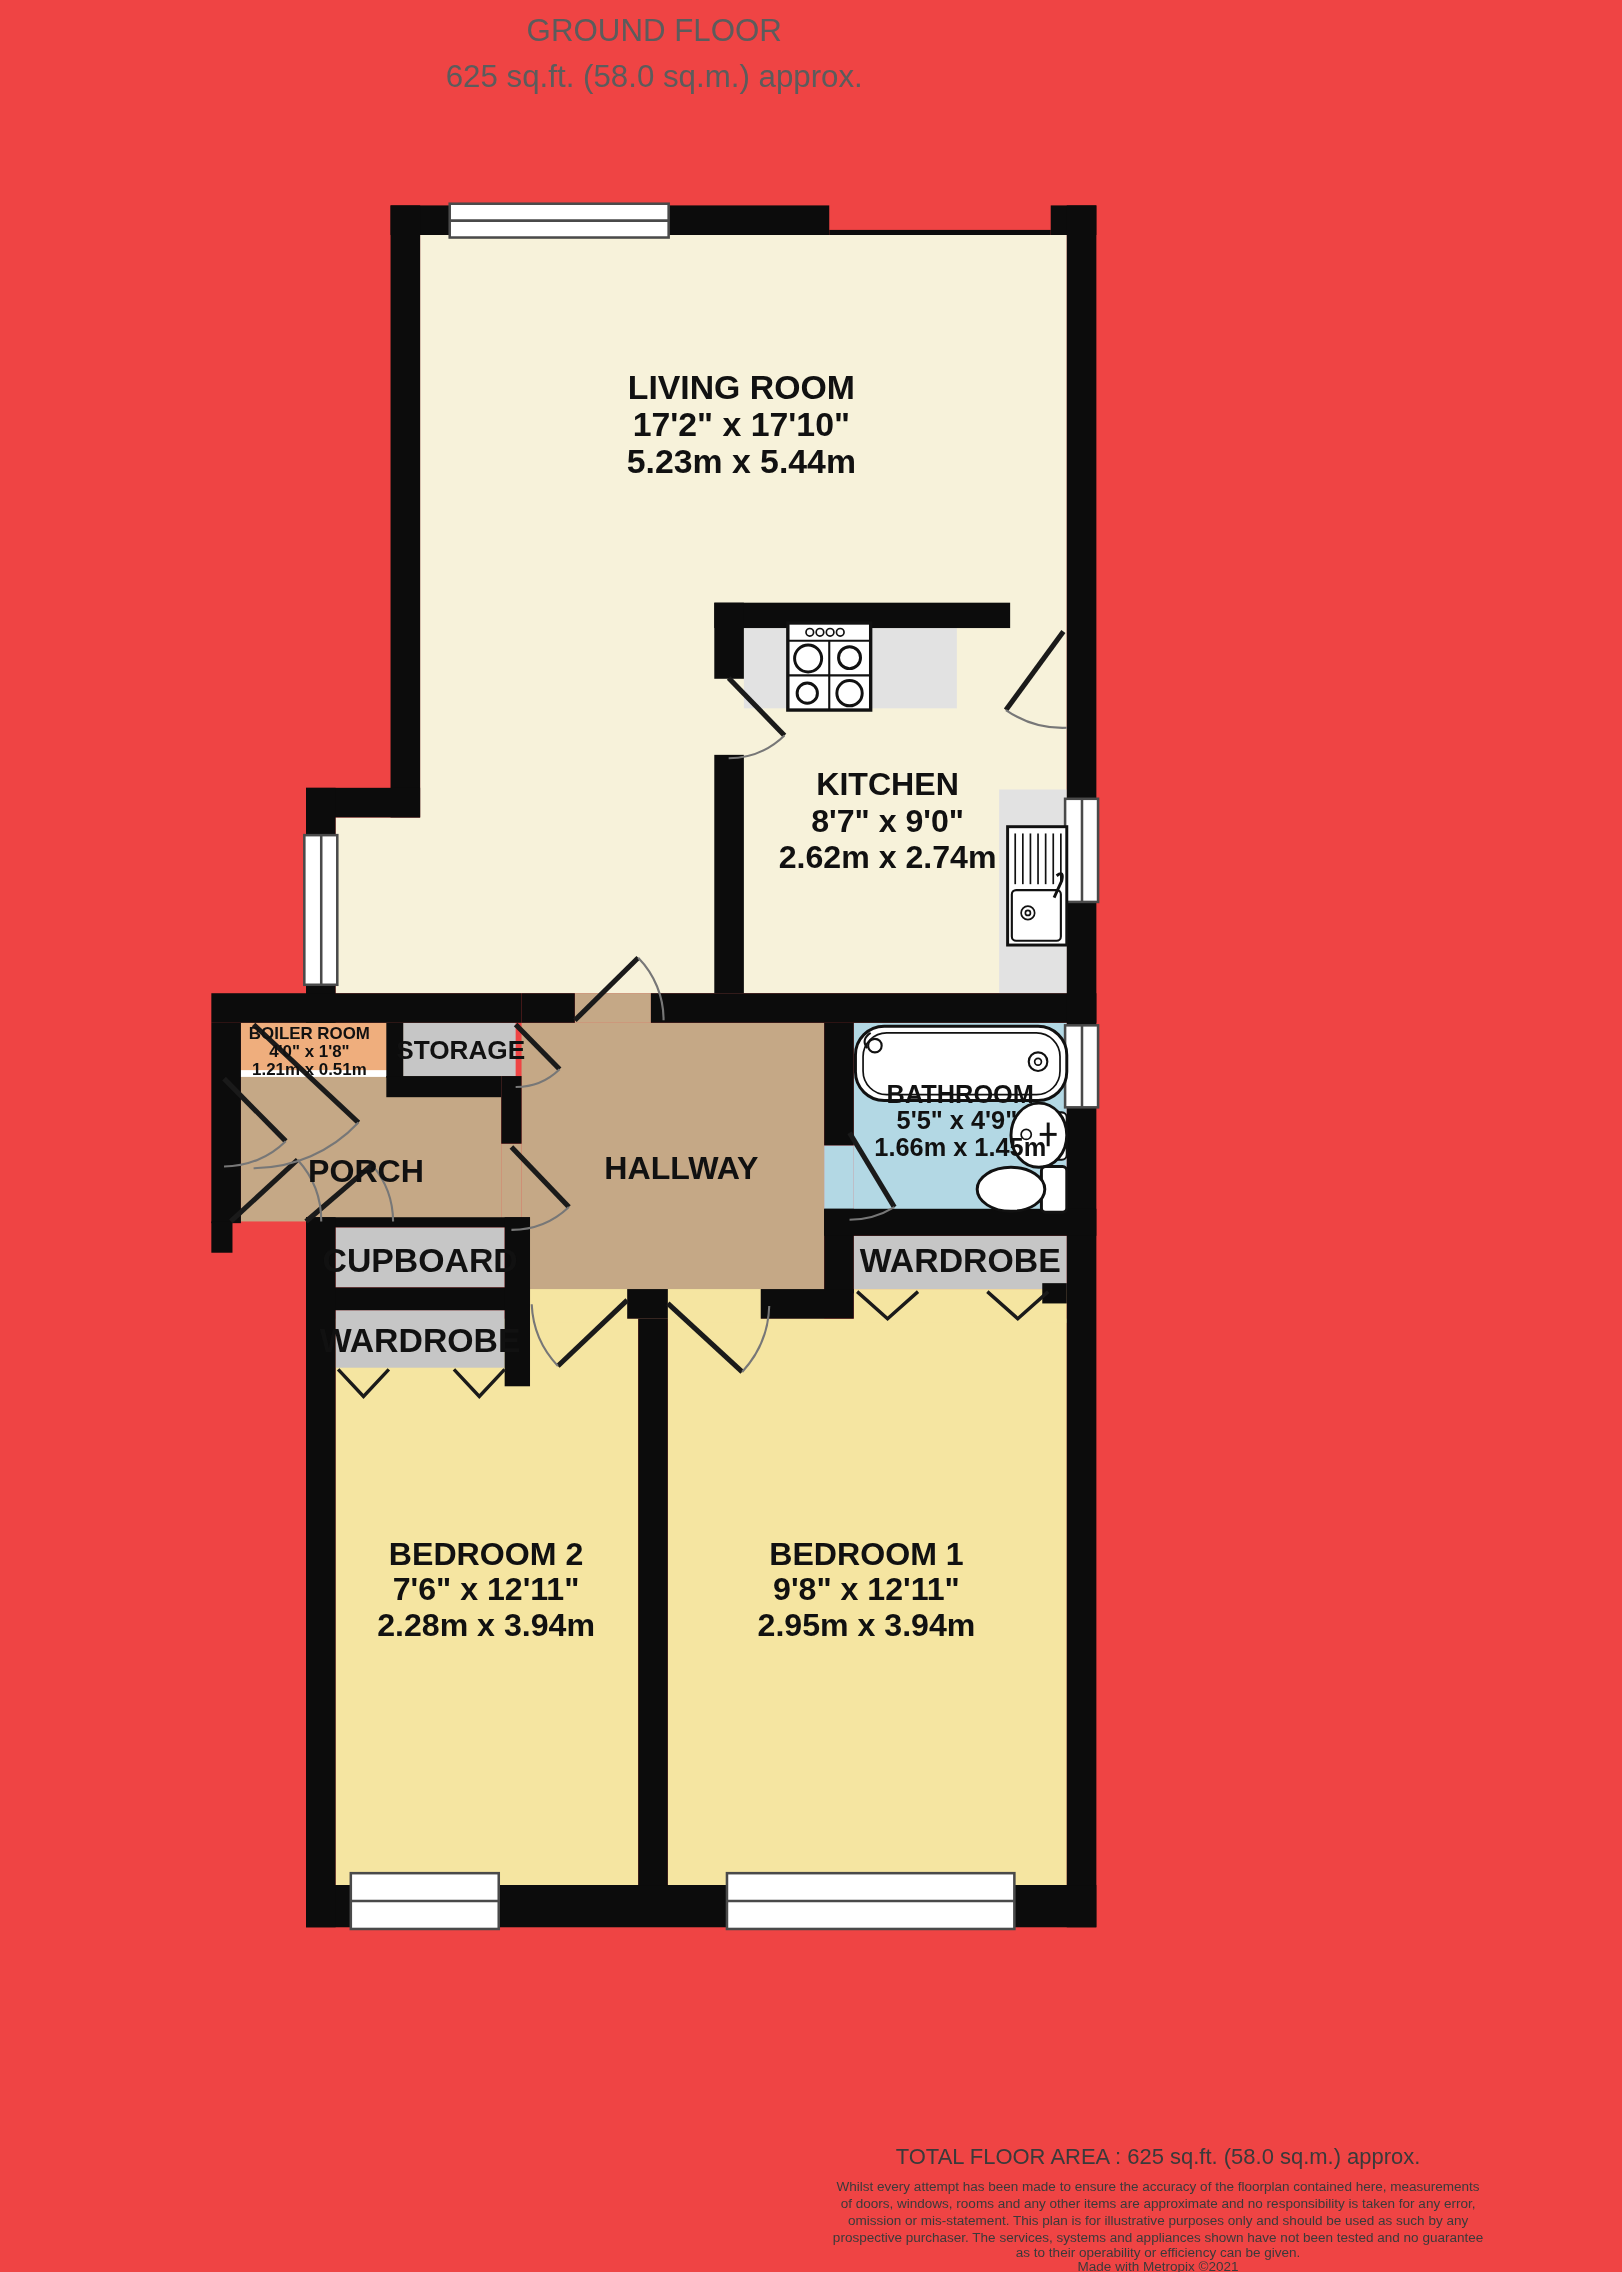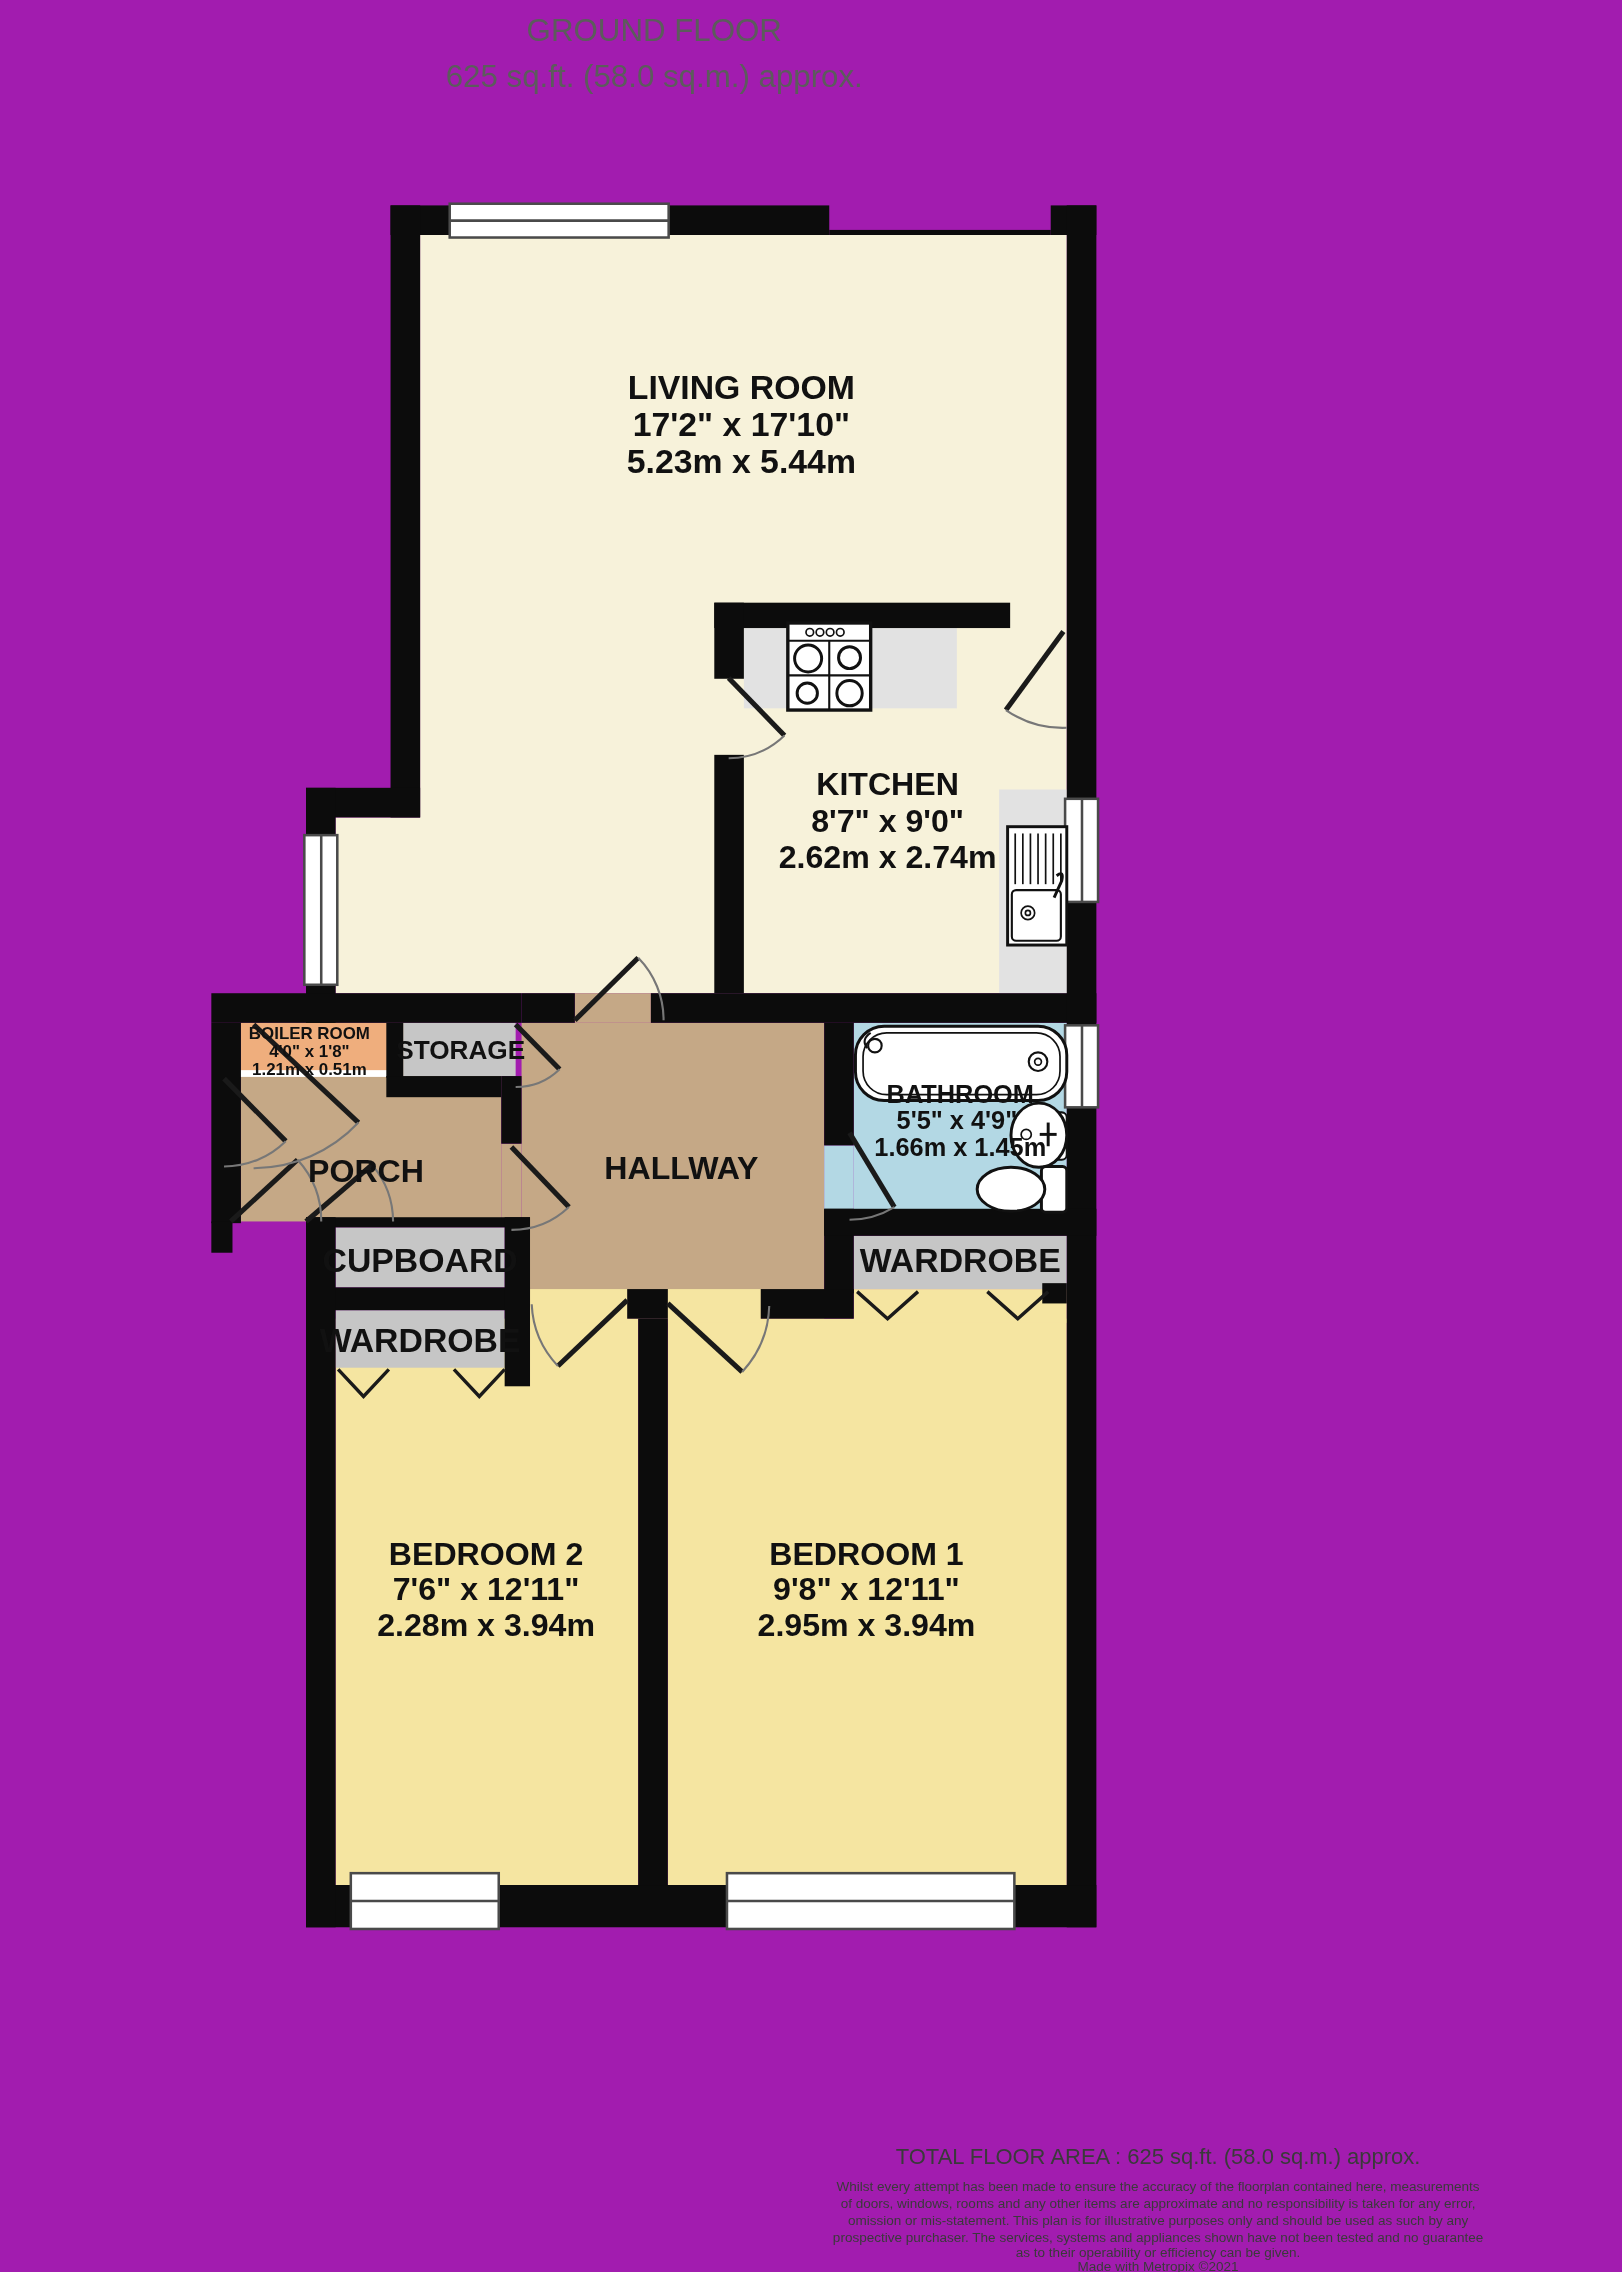--- a/index.html
+++ b/index.html
@@ -1,16 +1,16 @@
 <!DOCTYPE html>
 <html style="font-size:13.5px"><head>
 <meta charset="utf-8">
 <style>
   html,body{margin:0;padding:0;background:#ffffff;}
-  .page{position:relative;width:1623px;height:2273px;background:#a21caf;overflow:hidden;}
+  .page{position:relative;width:1623px;height:2273px;background:#ef4444;overflow:hidden;}
   svg{display:block;}
   text{font-family:"Liberation Sans","DejaVu Sans",sans-serif;}
   .room-label{font-weight:bold;fill:#111111;}
   .header-text{fill:#5c5c5c;}
   .footer-text{fill:#3a3a3a;}
 </style>
 </head>
 <body>
 
 <div class="page">

